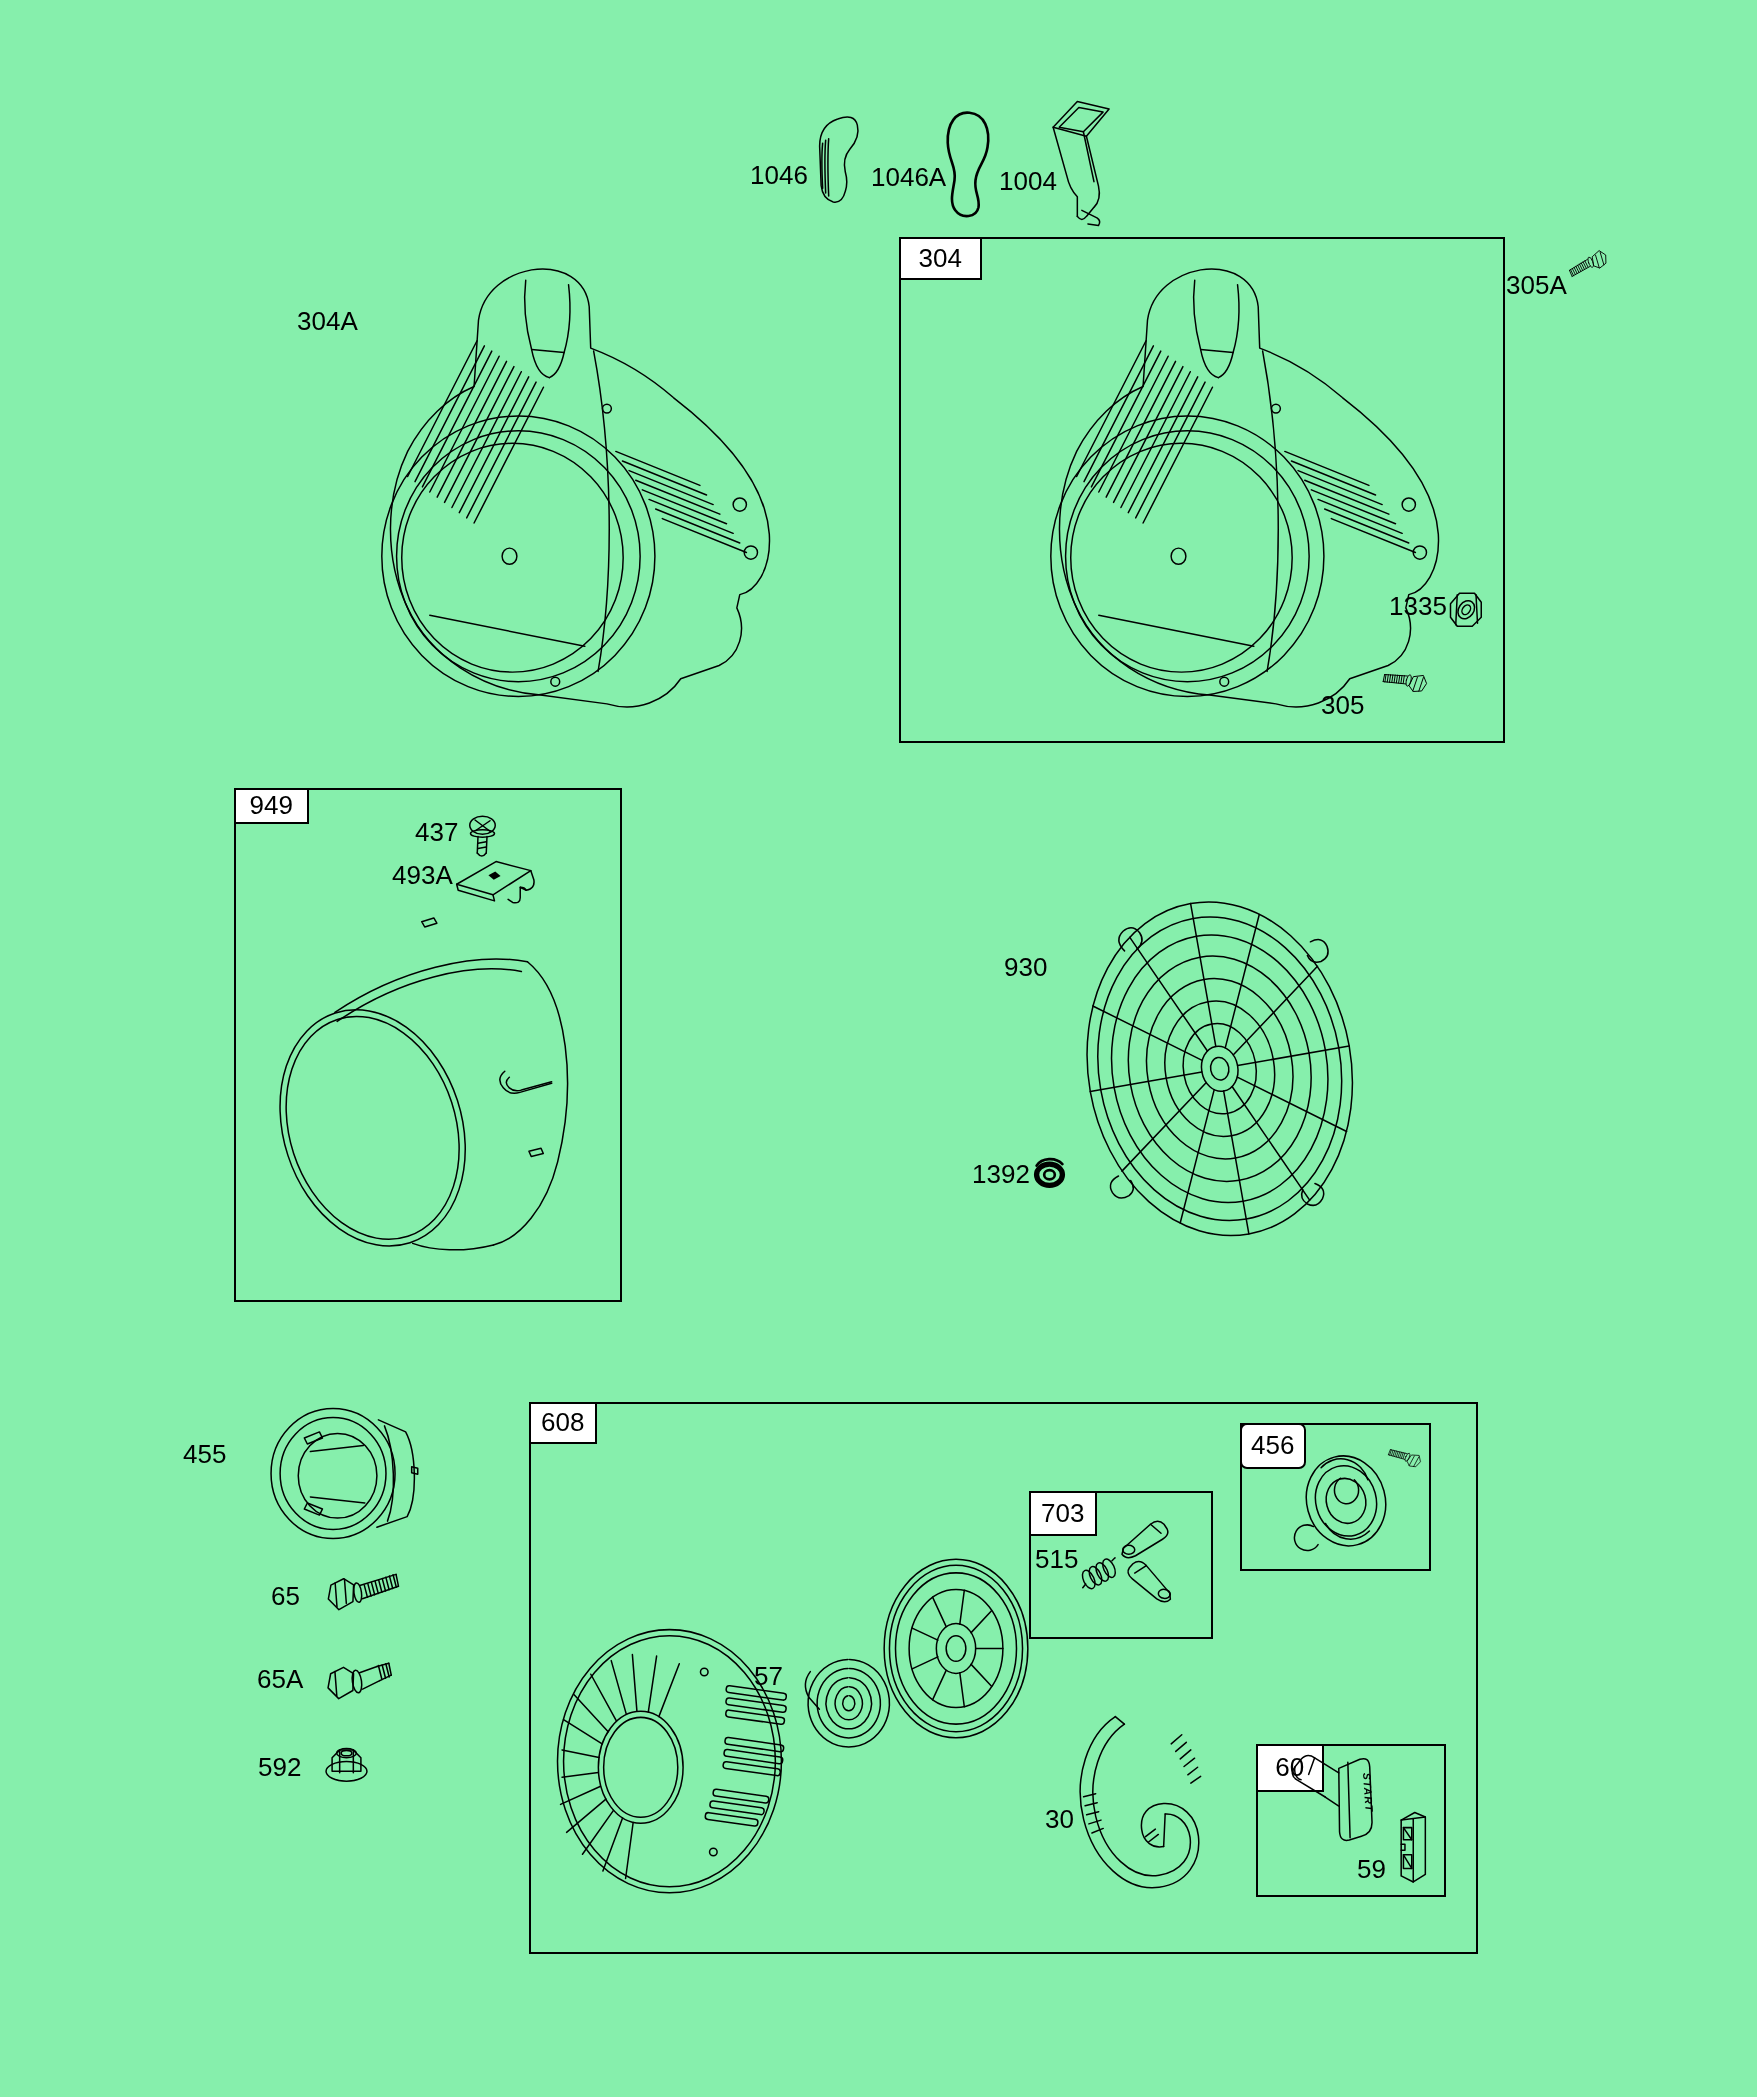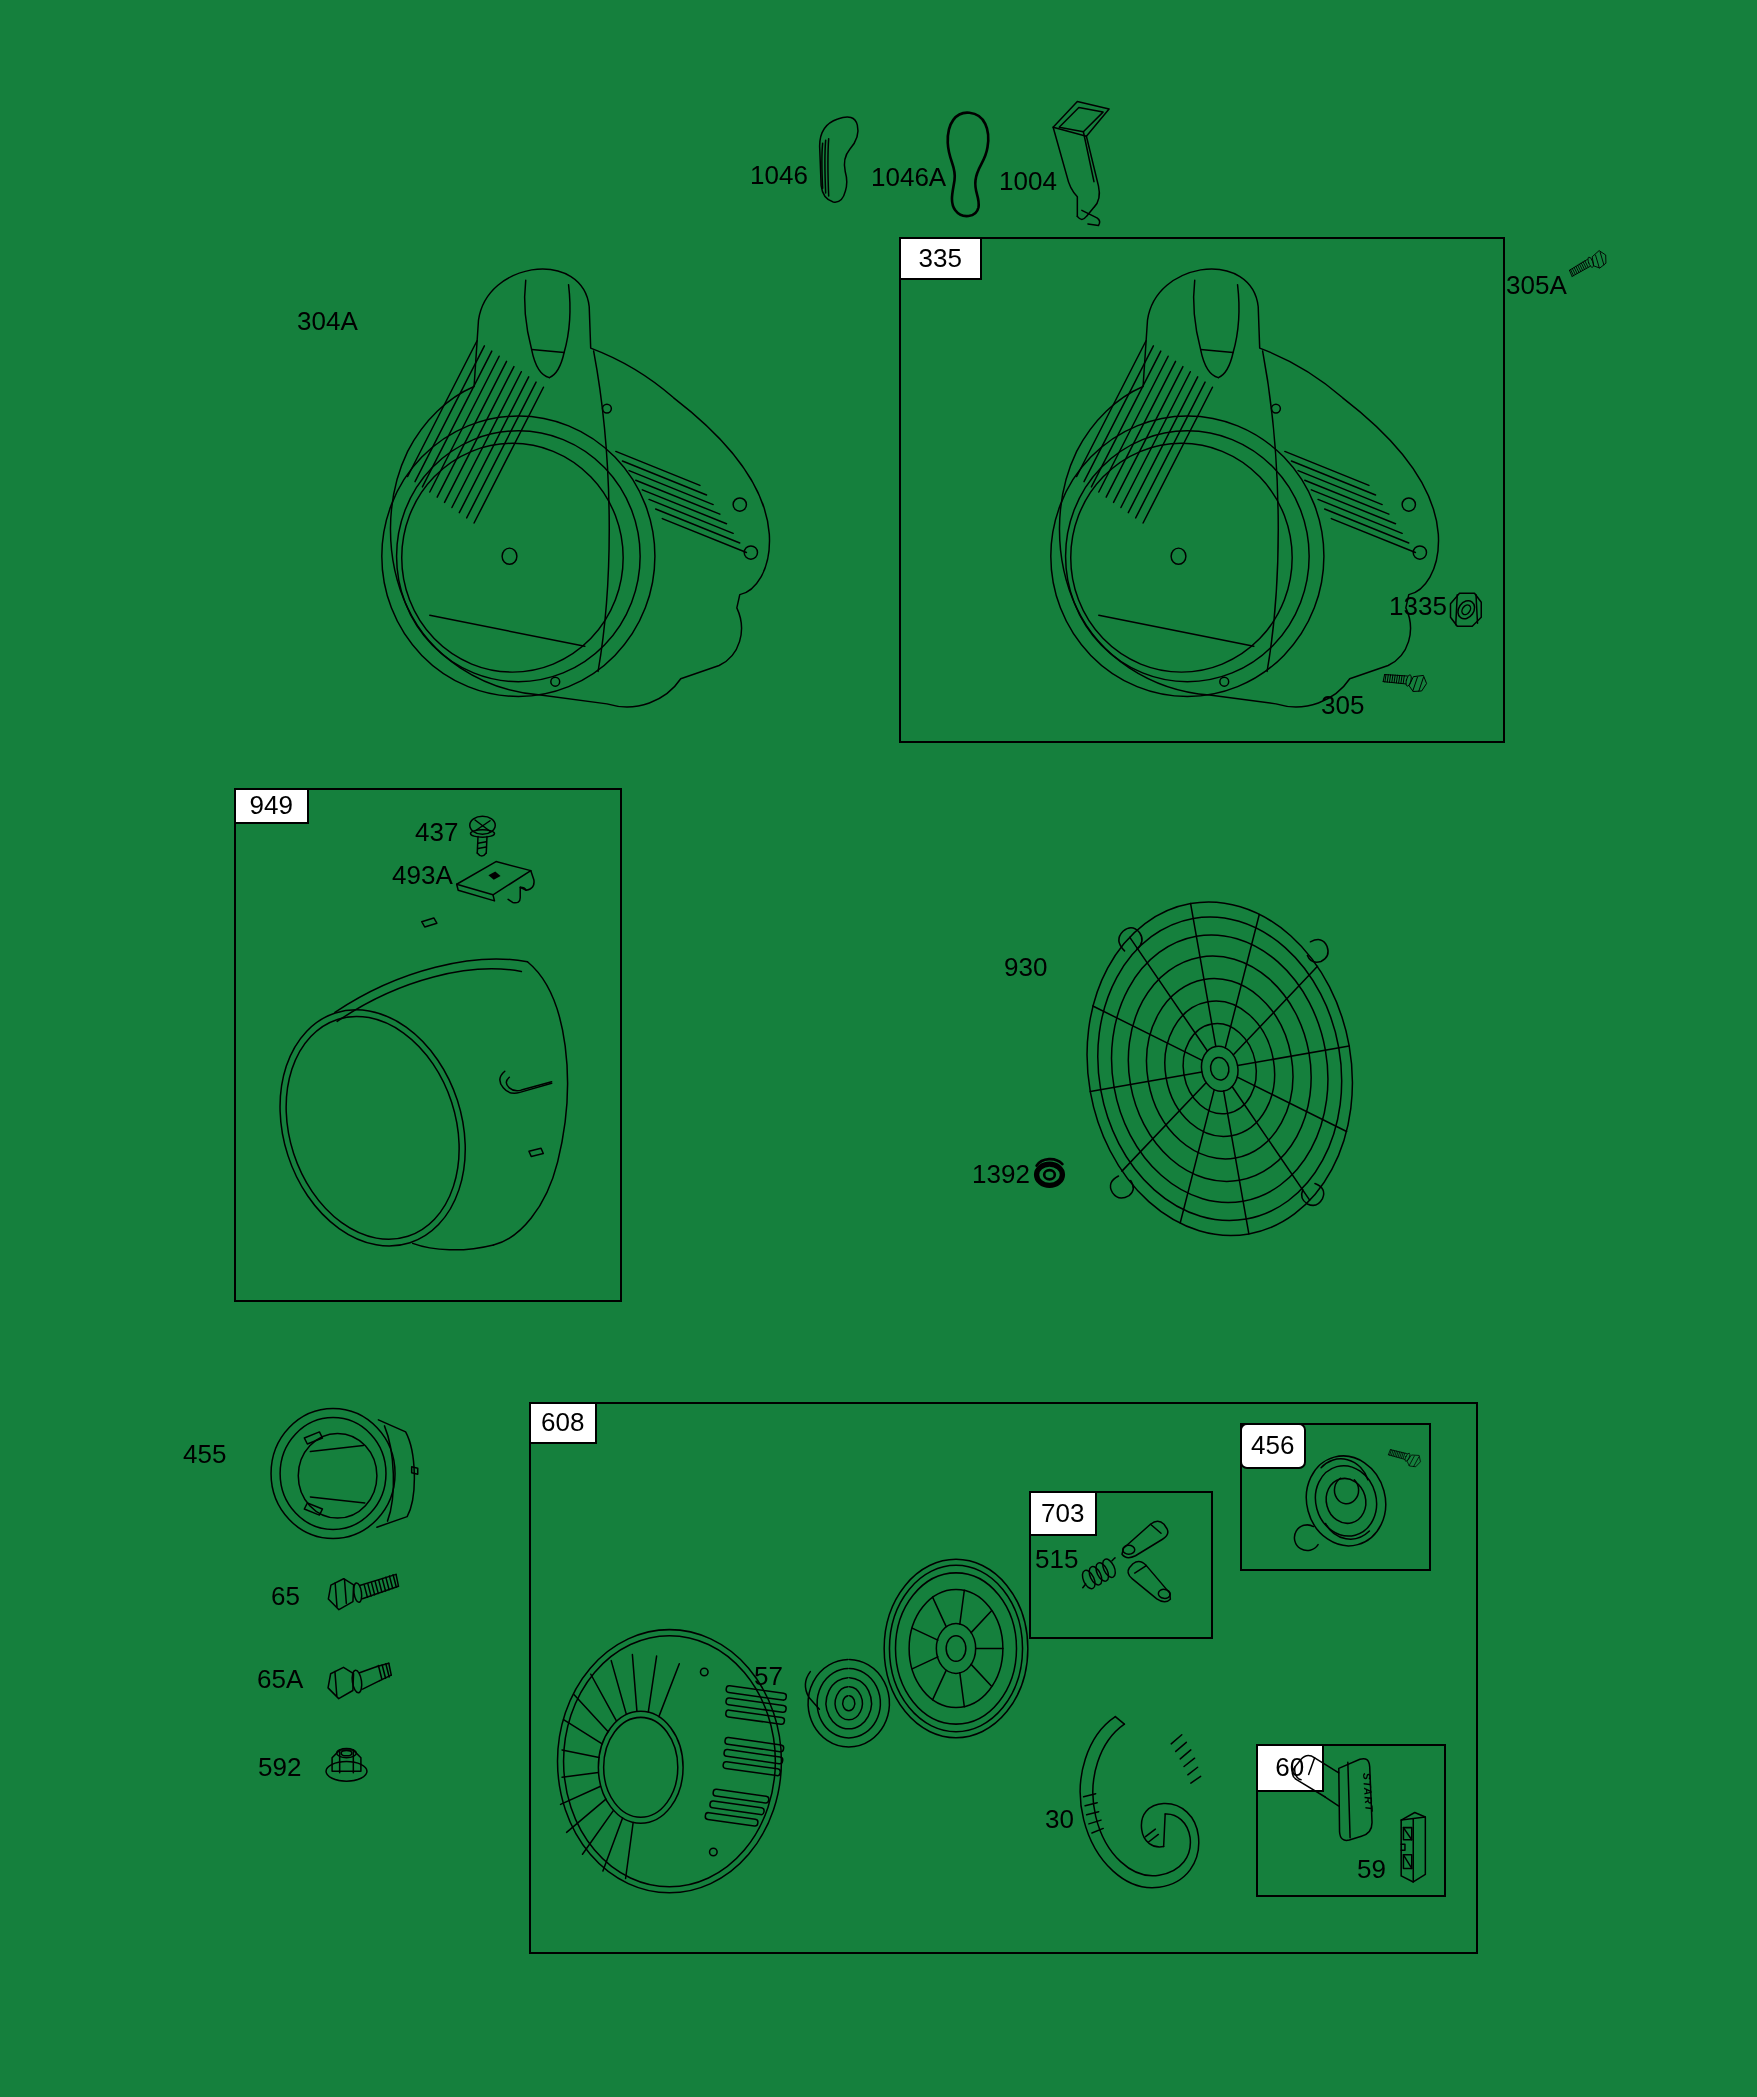--- a/index.html
+++ b/index.html
@@ -1,17 +1,17 @@
 <!DOCTYPE html>
 <html style="font-size:12px"><head>
 <meta charset="utf-8">
 <title>Parts Diagram</title>
 <style>
   html,body{margin:0;padding:0;background:#fff;}
-  .diagram{position:relative;width:1757px;height:2097px;background:#15803d;
+  .diagram{position:relative;width:1757px;height:2097px;background:#86efac;
            font-family:"Liberation Sans", sans-serif;color:#000;overflow:hidden;}
   .lbl{position:absolute;font-size:26px;line-height:26px;color:#000;white-space:nowrap;}
   .gbox{position:absolute;border:2.3px solid #000;background:transparent;}
   .tag{position:absolute;left:-2.3px;top:-2.3px;background:#fff;border:2.3px solid #000;
        display:flex;align-items:center;justify-content:center;font-size:26px;color:#000;}
   .part{position:absolute;}
   svg{display:block;overflow:visible;}
   .ln{stroke:#000;fill:none;stroke-width:2;stroke-linecap:round;stroke-linejoin:round;}
   .ln3{stroke:#000;fill:none;stroke-width:3.5;stroke-linecap:round;stroke-linejoin:round;}
   .fillb{fill:#000;stroke:none;}
@@ -107,21 +107,21 @@
       <path class="ln" d="M16,40 L42,14 L74,20 L48,46 Z"></path>
       <path class="ln" d="M52,52 L68,118 Q72,136 62,146 L52,158 Q46,166 40,158"></path>
       <path class="ln" d="M8,40 L26,104 Q30,122 40,132 L40,158"></path>
       <path class="ln" d="M48,46 L62,112"></path>
       <path class="ln" d="M46,150 L66,160 Q72,164 68,170 L54,168"></path>
     </svg>
   </div>
 
   <div class="gbox" style="left:899px;top:237px;width:602px;height:502px;">
     <div class="tag" style="width:79px;height:39px;">
-      <span>335</span>
+      <span>304</span>
     </div>
   </div>
   <div class="part" style="left:960px;top:261px;">
     <svg width="499" height="465" viewBox="0 0 660 630">
         <use href="#housing"></use>
       </svg>
   </div>
 
   <div class="lbl" style="left:297px;top:308px;">304A</div>
   <div class="part" style="left:291px;top:261px;">

